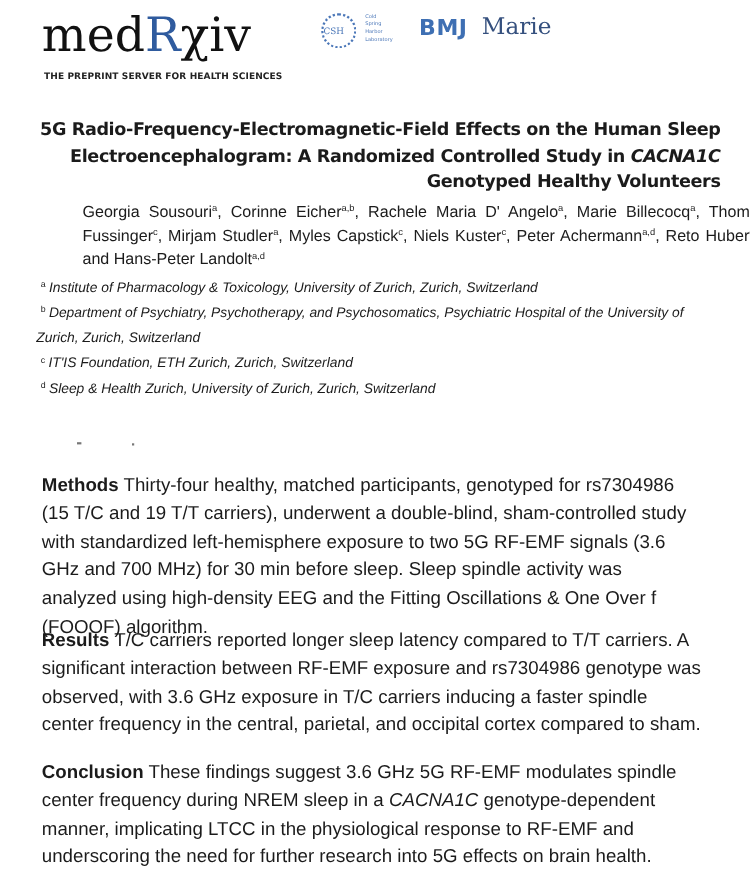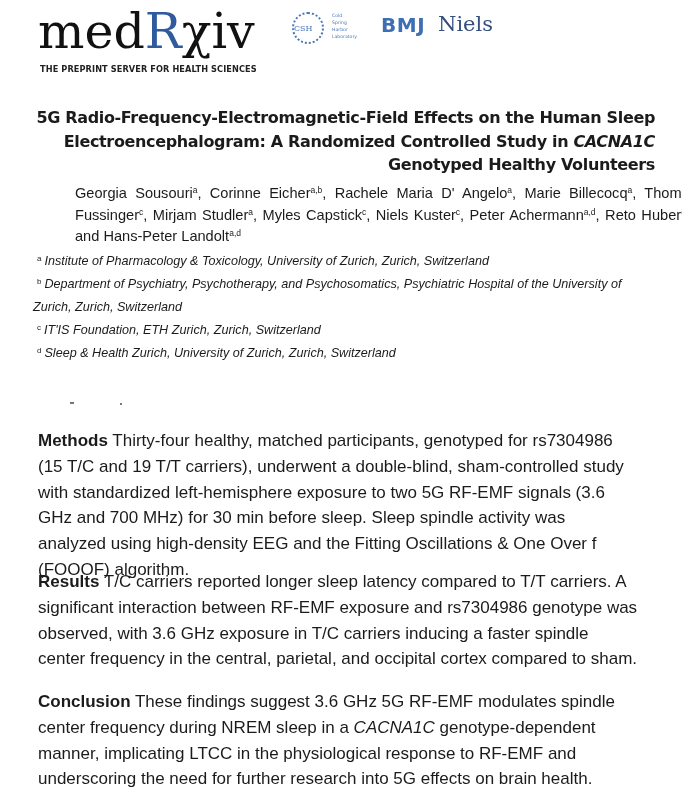--- a/index.html
+++ b/index.html
@@ -1,18 +1,18 @@
 <!DOCTYPE html>
 <html><head>
 <meta charset="utf-8">
 <style>
   html, body { margin: 0; padding: 0; background: #ffffff; }
   body { width: 682px; height: 800px; position: relative; overflow: hidden; color: #1a1a1a; }
   .header { position: absolute; left: 0; top: 0; width: 682px; height: 90px; }
-  .medrxiv-logo { position: absolute; left: 38px; top: 6px; font-family: "DejaVu Serif", serif; font-size: 49px; letter-spacing: 0px; line-height: 52px; color: #111; }
+  .medrxiv-logo { position: absolute; left: 38px; top: 6px; font-family: "DejaVu Serif", serif; font-size: 43px; letter-spacing: 0px; line-height: 52px; color: #111; }
   .medrxiv-logo .r { color: #2f5b9e; }
   .tagline { position: absolute; left: 40px; top: 64px; font-family: "DejaVu Sans", sans-serif; font-weight: bold; font-size: 8.2px; letter-spacing: 0.1px; color: #222; }
   .csh { position: absolute; left: 292px; top: 12px; width: 32px; height: 32px; border-radius: 50%; border: 2.5px dotted #4b77b8; box-sizing: border-box; display: flex; align-items: center; justify-content: flex-start; font-family: "DejaVu Serif", serif; font-size: 8px; color: #4b77b8; }
   .csh-text { position: absolute; left: 332px; top: 12px; font-family: "DejaVu Sans", sans-serif; font-size: 4.6px; line-height: 7px; color: #4b77b8; }
   .bmj { position: absolute; left: 381px; top: 13px; font-family: "DejaVu Sans", sans-serif; font-weight: bold; font-size: 20px; color: #3e6fb3; letter-spacing: 0.5px; }
   .yale { position: absolute; left: 438px; top: 12px; font-family: "DejaVu Serif", serif; font-size: 21px; color: #35507e; }
 
   .title { position: absolute; left: 25px; top: 106px; width: 630px; font-family: "DejaVu Sans", sans-serif; font-weight: bold; font-size: 16px; line-height: 23.5px; letter-spacing: -0.35px; color: #1b1b1b; text-align: right; }
   .title i { font-style: italic; }
 
@@ -41,21 +41,21 @@
   <div class="csh">
       <span>CSH</span>
     </div>
   <div class="csh-text">
     <div>Cold</div>
     <div>Spring</div>
     <div>Harbor</div>
     <div>Laboratory</div>
   </div>
   <div class="bmj">BMJ</div>
-  <div class="yale">Niels</div>
+  <div class="yale">Marie</div>
 </div>
 
 <div class="title"><span>5G Radio-Frequency-Electromagnetic-Field Effects on the Human Sleep Electroencephalogram: A Randomized Controlled Study in </span><i>CACNA1C</i><span> Genotyped Healthy Volunteers</span></div>
 
 <div class="authors">
   <span><span>Georgia Sousouri</span><sup>a</sup><span>, </span></span><span><span>Corinne Eicher</span><sup>a,b</sup><span>, </span></span><span><span>Rachele Maria D' Angelo</span><sup>a</sup><span>, </span></span><span><span>Marie Billecocq</span><sup>a</sup><span>, </span></span><span><span>Thomas Fussinger</span><sup>c</sup><span>, </span></span><span><span>Mirjam Studler</span><sup>a</sup><span>, </span></span><span><span>Myles Capstick</span><sup>c</sup><span>, </span></span><span><span>Niels Kuster</span><sup>c</sup><span>, </span></span><span><span>Peter Achermann</span><sup>a,d</sup><span>, </span></span><span><span>Reto Huber</span><sup>d,e</sup><span>, and </span></span><span><span>Hans-Peter Landolt</span><sup>a,d</sup><span></span></span>
 </div>
 
 <div class="affiliations">
   <span class="aff"><sup>a</sup><span>Institute of Pharmacology &amp; Toxicology, University of Zurich, Zurich, Switzerland</span></span>

